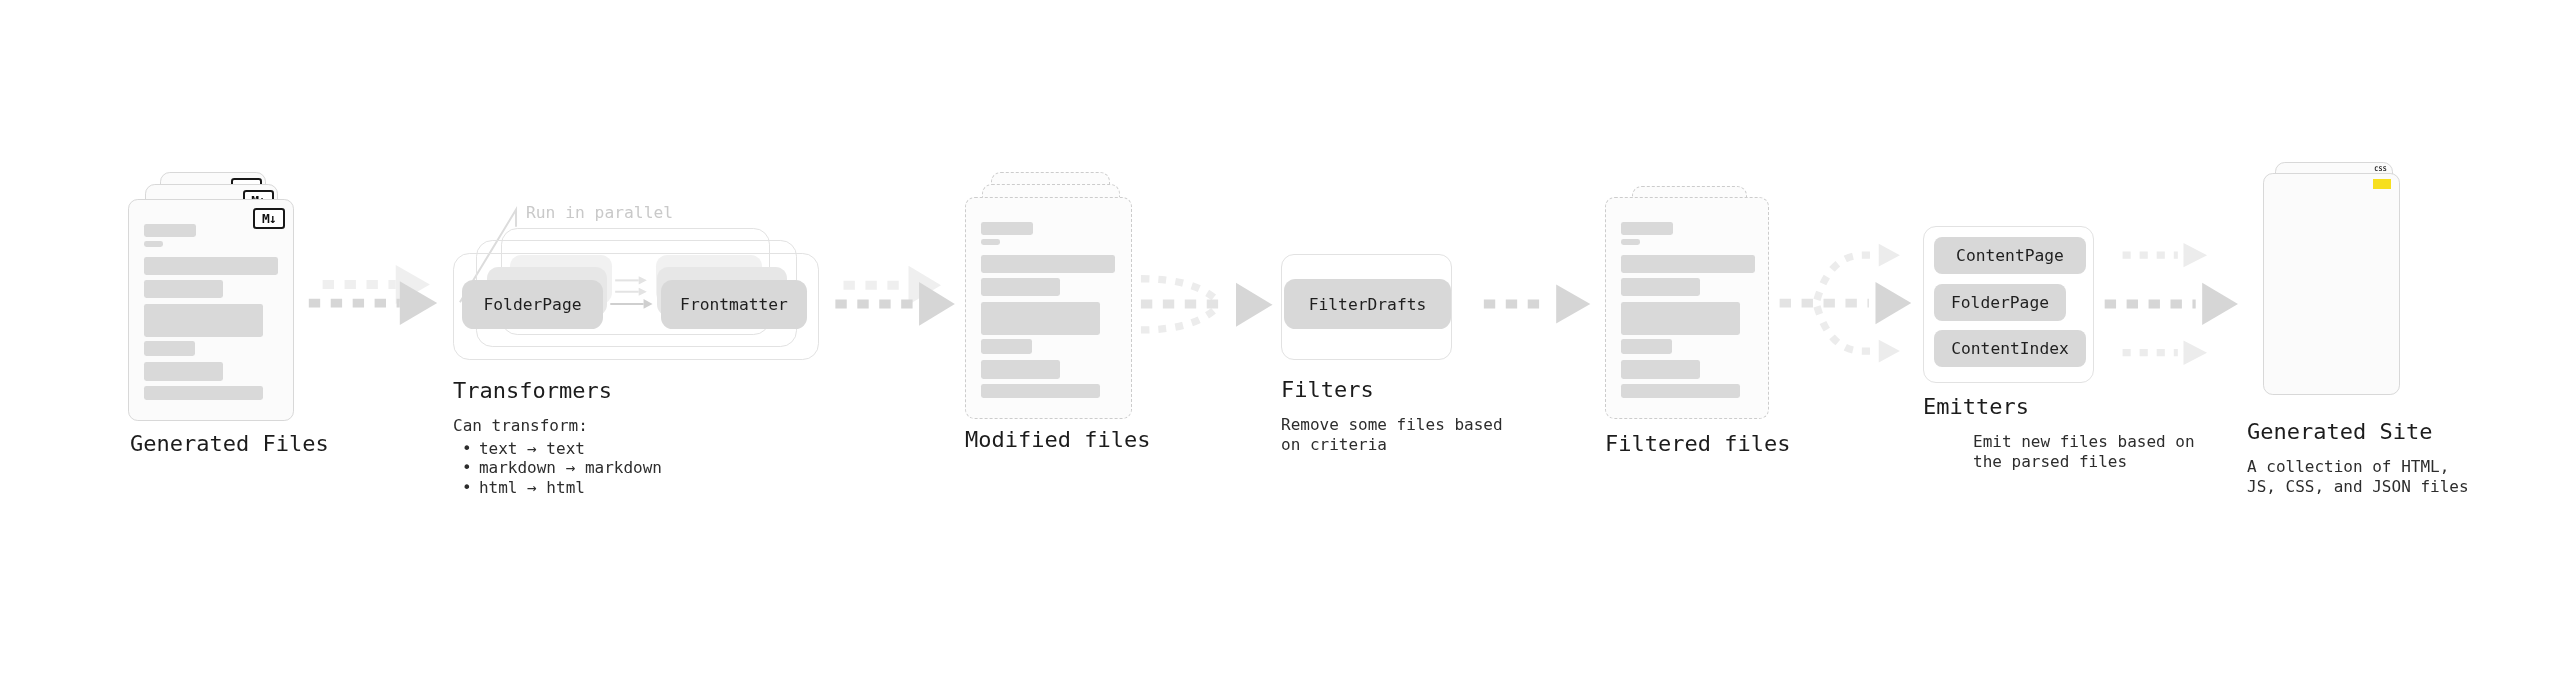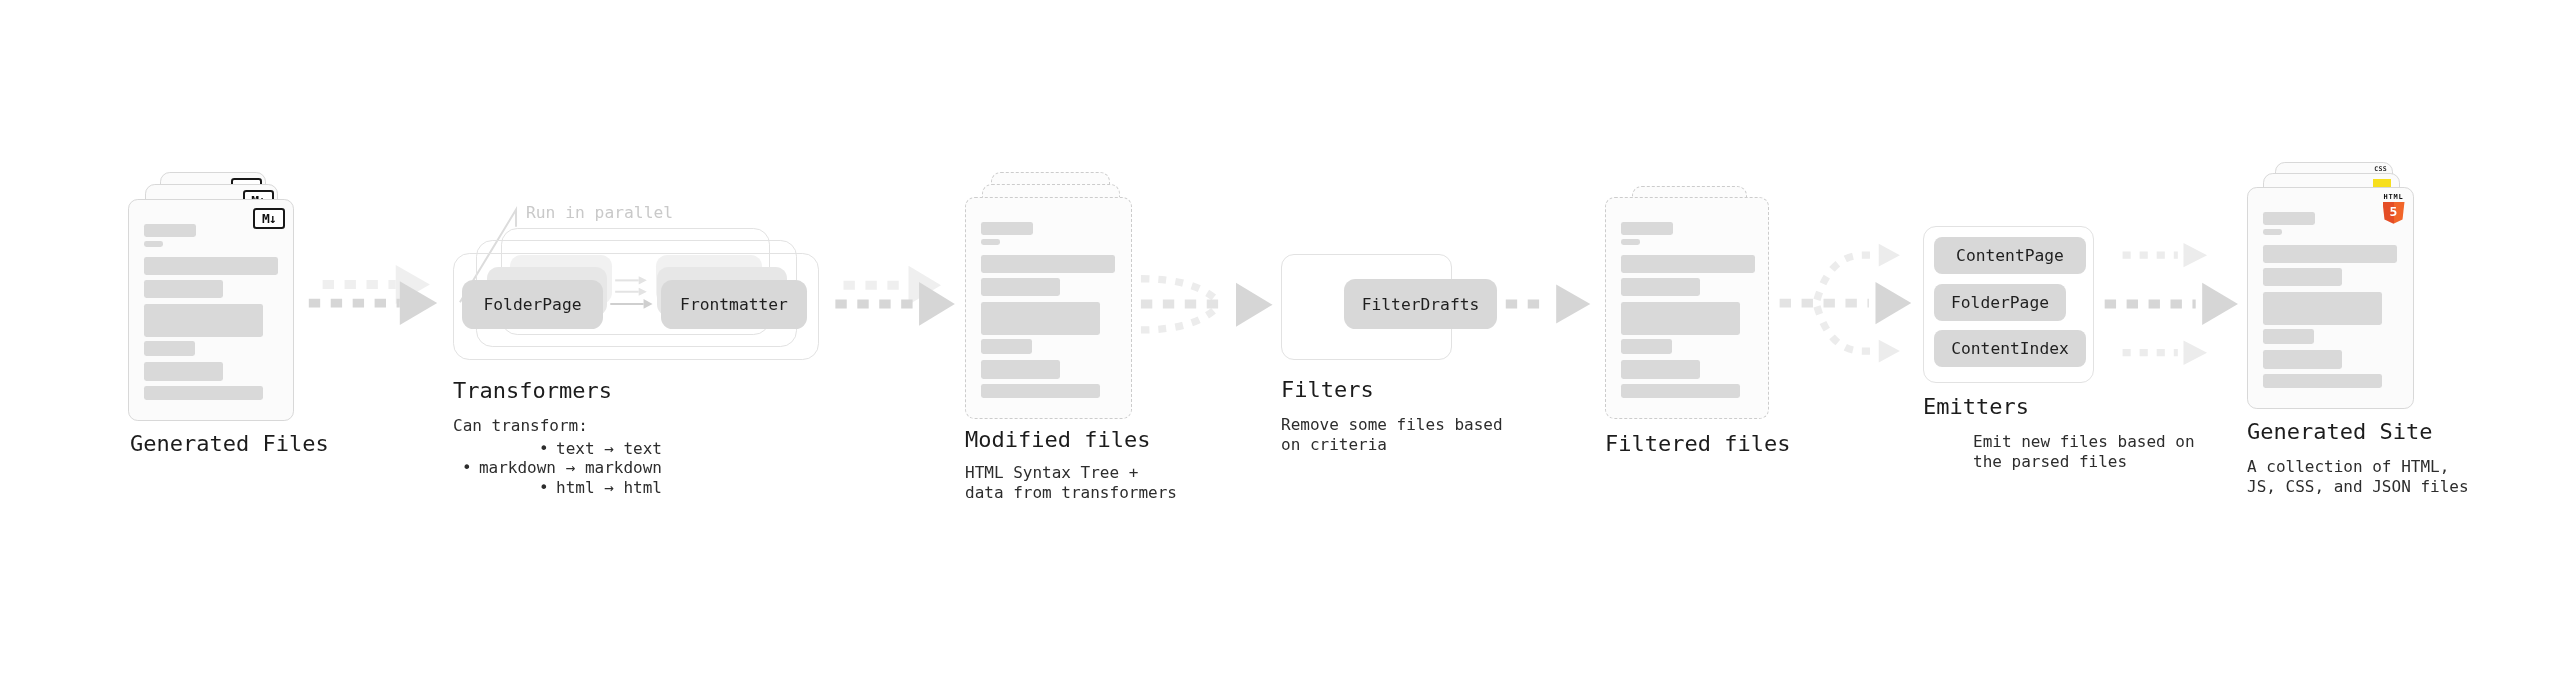--- a/index.html
+++ b/index.html
@@ -11,21 +11,21 @@
   section.stage{position:absolute;inset:0;pointer-events:none;}
   svg.arrows{position:absolute;left:0;top:0;z-index:0;}
   .doc{position:absolute;background:var(--doc-bg);border:1.6px solid var(--doc-border);border-radius:9.8px;z-index:1;}
   .doc.dashed{border:1.6px dashed var(--dashed-border);background:#fcfcfc;}
   .bar{position:absolute;left:15.4px;background:var(--bar);border-radius:2.4px;display:block;}
   .title{position:absolute;font-size:22px;font-weight:500;color:var(--ink);white-space:nowrap;z-index:2;}
   .note{position:absolute;font-size:16px;line-height:20.3px;color:var(--note);white-space:nowrap;z-index:2;}
   .note .nl{white-space:nowrap;}
   .tnote{line-height:19.5px;}
   .tnote .heading{margin-bottom:3.3px;}
-  .note-item{padding-left:9px;text-align:right;}
+  .note-item{padding-left:9px;}
   .note-item .bullet{margin-right:7.3px;}
   .frame{position:absolute;border:1.6px solid var(--frame-border);border-radius:16.3px;background:transparent;z-index:1;}
   .pill{position:absolute;display:flex;align-items:center;justify-content:center;background:var(--pill-bg);
         border-radius:11.4px;font-size:16.3px;color:var(--pill-text);white-space:nowrap;z-index:2;}
   .pill.g1{background:var(--pill-ghost1);z-index:1;}
   .pill.g2{background:var(--pill-ghost2);z-index:1;}
   .pill.emit{border-radius:8.1px;}
   .annotation{position:absolute;font-size:16.3px;color:var(--annotation);white-space:nowrap;z-index:2;}
   .md-badge{position:absolute;top:8.1px;right:8.1px;width:32px;height:21px;display:flex;align-items:center;justify-content:center;
             background:#ffffff;border:2px solid #181818;border-radius:3.3px;font-size:13px;font-weight:bold;color:#111;letter-spacing:-0.8px;}
@@ -157,29 +157,25 @@
       <i class="bar" style="top:24.4px;width:52px;height:13px"></i>
       <i class="bar" style="top:41px;width:18.7px;height:5.7px"></i>
       <i class="bar" style="top:57px;width:134px;height:18px"></i>
       <i class="bar" style="top:80px;width:79px;height:18px"></i>
       <i class="bar" style="top:104px;width:119px;height:32.5px"></i>
       <i class="bar" style="top:141px;width:51px;height:15.4px"></i>
       <i class="bar" style="top:162px;width:79px;height:18.7px"></i>
       <i class="bar" style="top:186px;width:119px;height:14px"></i>
     </div>
     <div class="title" style="left:965px;top:427px">Modified files</div>
-    <div class="note" style="left:965px;top:463px">
-      <div class="nl">HTML Syntax Tree +</div>
-      <div class="nl">data from transformers</div>
-    </div>
   </section>
 
   <section class="stage">
     <div class="frame" style="left:1281px;top:254px;width:171px;height:106px;border-radius:13px"></div>
-    <div class="pill" style="left:1344px;top:279px;width:153px;height:50px">FilterDrafts</div>
+    <div class="pill" style="left:1284px;top:279px;width:167px;height:50px">FilterDrafts</div>
     <div class="title" style="left:1281px;top:377px">Filters</div>
     <div class="note" style="left:1281px;top:415px">
       <div class="nl">Remove some files based</div>
       <div class="nl">on criteria</div>
     </div>
   </section>
 
   <section class="stage">
     <div class="doc dashed" style="left:1632px;top:186px;width:115px;height:222px"></div>
     <div class="doc dashed" style="left:1605px;top:197px;width:164px;height:222px">
@@ -210,36 +206,20 @@
   <section class="stage">
     <div class="doc" style="left:2275px;top:162px;width:118px;height:222px">
       <div class="css-badge">
         <div class="txt">CSS</div>
         <div class="ubar"></div>
       </div>
     </div>
     <div class="doc" style="left:2263px;top:173px;width:137px;height:222px">
       <div class="js-badge"></div>
     </div>
-    <div class="doc" style="left:2247px;top:187px;width:167px;height:222px">
-      <div class="html5-logo">
-        <div class="html5-word">HTML</div>
-        <div class="html5-shield">
-            <span>5</span>
-          </div>
-      </div>
-      <i class="bar" style="top:24.4px;width:52px;height:13px"></i>
-      <i class="bar" style="top:41px;width:18.7px;height:5.7px"></i>
-      <i class="bar" style="top:57px;width:134px;height:18px"></i>
-      <i class="bar" style="top:80px;width:79px;height:18px"></i>
-      <i class="bar" style="top:104px;width:119px;height:32.5px"></i>
-      <i class="bar" style="top:141px;width:51px;height:15.4px"></i>
-      <i class="bar" style="top:162px;width:79px;height:18.7px"></i>
-      <i class="bar" style="top:186px;width:119px;height:14px"></i>
-    </div>
     <div class="title" style="left:2247px;top:419px">Generated Site</div>
     <div class="note" style="left:2247px;top:457px">
       <div class="nl">A collection of HTML,</div>
       <div class="nl">JS, CSS, and JSON files</div>
     </div>
   </section>
 
 </div>
 
 

